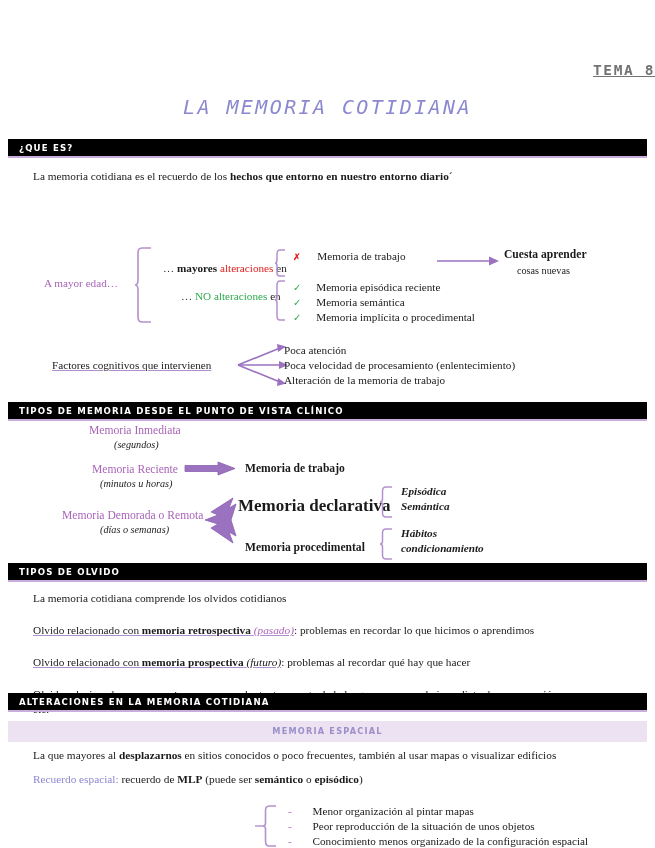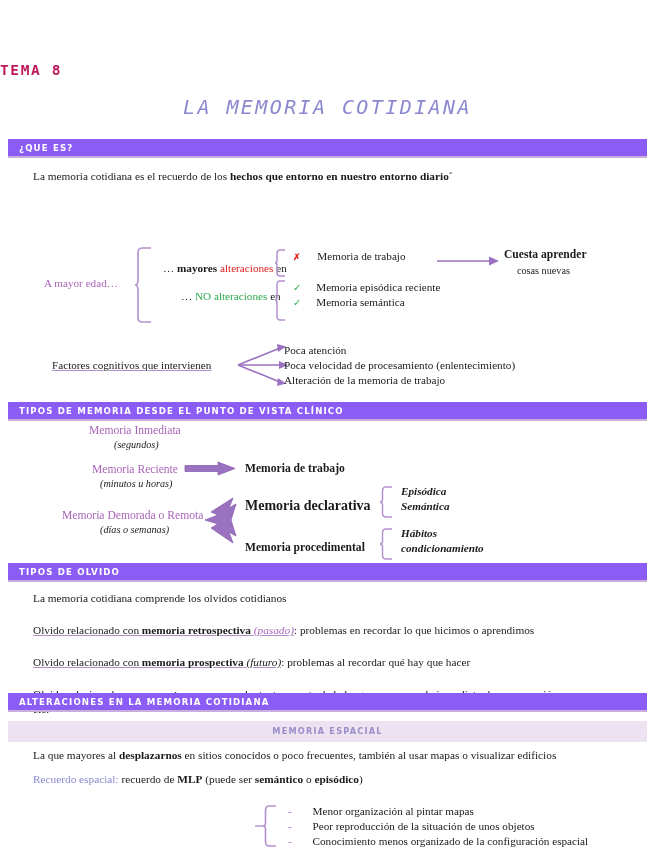--- a/index.html
+++ b/index.html
@@ -9,42 +9,43 @@
     background: #ffffff;
     font-family: "Liberation Serif", serif;
     color: #1a1a1a;
     overflow: hidden;
     position: relative;
   }
   .page { position: relative; width: 655px; height: 848px; padding: 0; }
 
   
   .doc-title {
-    text-align: left;
+    text-align: right;
     font-family: "DejaVu Sans Mono", "Liberation Mono", monospace;
     font-weight: bold;
     font-size: 14.5px;
     letter-spacing: 1.6px;
-    color: #be185d;
+    color: #737373;
     margin-top: 62px;
+    text-decoration: underline;
   }
   .doc-subtitle {
     text-align: center;
     font-family: "DejaVu Sans Mono", "Liberation Mono", monospace;
     font-style: italic;
     font-size: 20px;
     letter-spacing: 2.4px;
     color: #8b88cf;
     margin-top: 17px;
   }
 
   
   .bar-wrap { padding: 0 8px; }
   .bar {
-    background: #8b5cf6;
+    background: #000000;
     border-bottom: 2px solid #c9aedd;
     color: #ffffff;
     font-family: "DejaVu Sans", "Liberation Sans", sans-serif;
     font-weight: bold;
     font-size: 8.6px;
     letter-spacing: 1.15px;
     padding: 5px 10px 5px 11px;
     height: 19px;
     line-height: 9px;
   }
@@ -142,20 +143,24 @@
     </svg>
 
     <div class="abs" style="left:293px;top:35px;">
       <span class="green" style="font-size:10px;">✓</span>
       <span style="display:inline-block;width:12px;"></span><span>Memoria episódica reciente</span>
     </div>
     <div class="abs" style="left:293px;top:50px;">
       <span class="green" style="font-size:10px;">✓</span>
       <span style="display:inline-block;width:12px;"></span><span>Memoria semántica</span>
     </div>
+    <div class="abs" style="left:293px;top:65px;">
+      <span class="green" style="font-size:10px;">✓</span>
+      <span style="display:inline-block;width:12px;"></span><span>Memoria implícita o procedimental</span>
+    </div>
   </div>
 
   <div class="blk" style="left:0;top:282px;width:655px;height:48px;">
     <div class="abs ul" style="left:52px;top:14px;">Factores cognitivos que intervienen</div>
 
     <svg style="left:236px;top:0px;" width="55" height="46">
       <line x1="2" y1="21" x2="44" y2="4" stroke="#9b72c0" stroke-width="1.6"></line>
       <polygon points="41,0 50,2.5 42,8" fill="#9b72c0"></polygon>
       <line x1="2" y1="21" x2="44" y2="21" stroke="#9b72c0" stroke-width="1.6"></line>
       <polygon points="43,17 52,21 43,25" fill="#9b72c0"></polygon>
@@ -185,21 +190,21 @@
     </svg>
 
     <div class="abs purple" style="left:62px;top:85px;font-size:11.6px;">Memoria Demorada o Remota</div>
     <div class="abs i sm" style="left:100px;top:99px;">(días o semanas)</div>
 
     <svg style="left:205px;top:74px;" width="34" height="48">
       <path d="M28 0 L6 14 L13 17 L0 22 L13 26 L6 30 L28 45 L24 34 L31 38 L26 22 L31 6 L24 10 Z" fill="#9b72c0" stroke="#8a5fb0" stroke-width="0.8"></path>
     </svg>
 
     <div class="abs b" style="left:245px;top:38px;font-size:11.6px;">Memoria de trabajo</div>
-    <div class="abs b" style="left:245px;top:75px;font-size:14px;">Memoria declarativa</div>
+    <div class="abs b" style="left:238px;top:75px;font-size:17px;">Memoria declarativa</div>
     <div class="abs b" style="left:245px;top:117px;font-size:11.6px;">Memoria procedimental</div>
 
     <svg style="left:380px;top:62px;" width="16" height="34">
       <path d="M12 1 L6 1 Q2.5 1 2.5 5 L2.5 13 Q2.5 16 0 16 Q2.5 16 2.5 19 L2.5 27 Q2.5 31 6 31 L12 31" fill="none" stroke="#b490cf" stroke-width="1.5"></path>
     </svg>
     <div class="abs b i" style="left:401px;top:60px;">Episódica</div>
     <div class="abs b i" style="left:401px;top:75px;">Semántica</div>
 
     <svg style="left:380px;top:104px;" width="16" height="34">
       <path d="M12 1 L6 1 Q2.5 1 2.5 5 L2.5 13 Q2.5 16 0 16 Q2.5 16 2.5 19 L2.5 27 Q2.5 31 6 31 L12 31" fill="none" stroke="#b490cf" stroke-width="1.5"></path>

